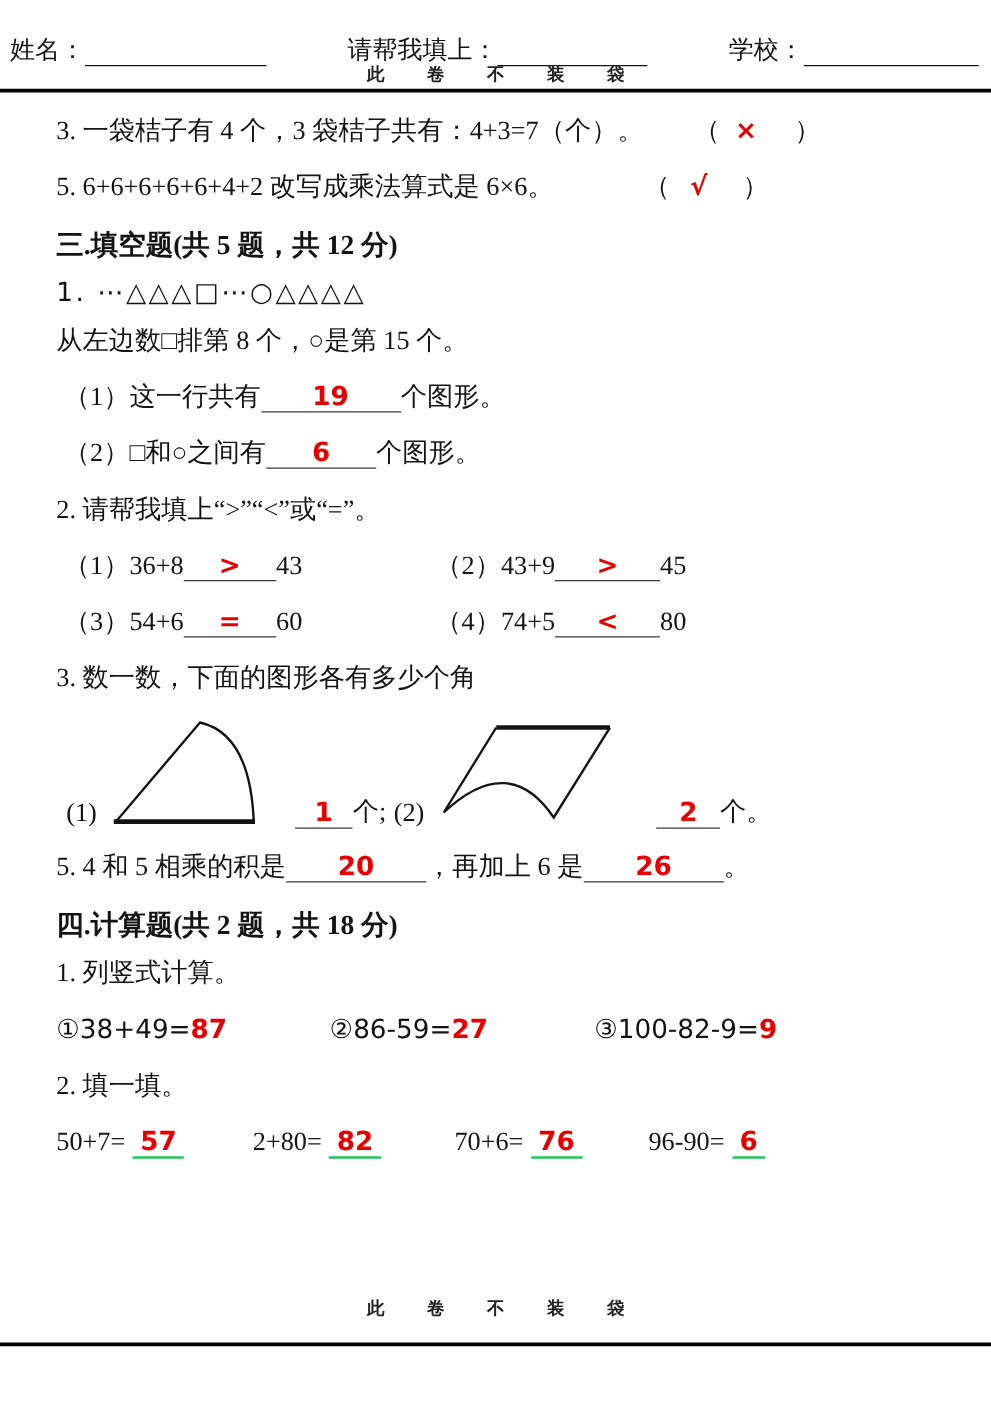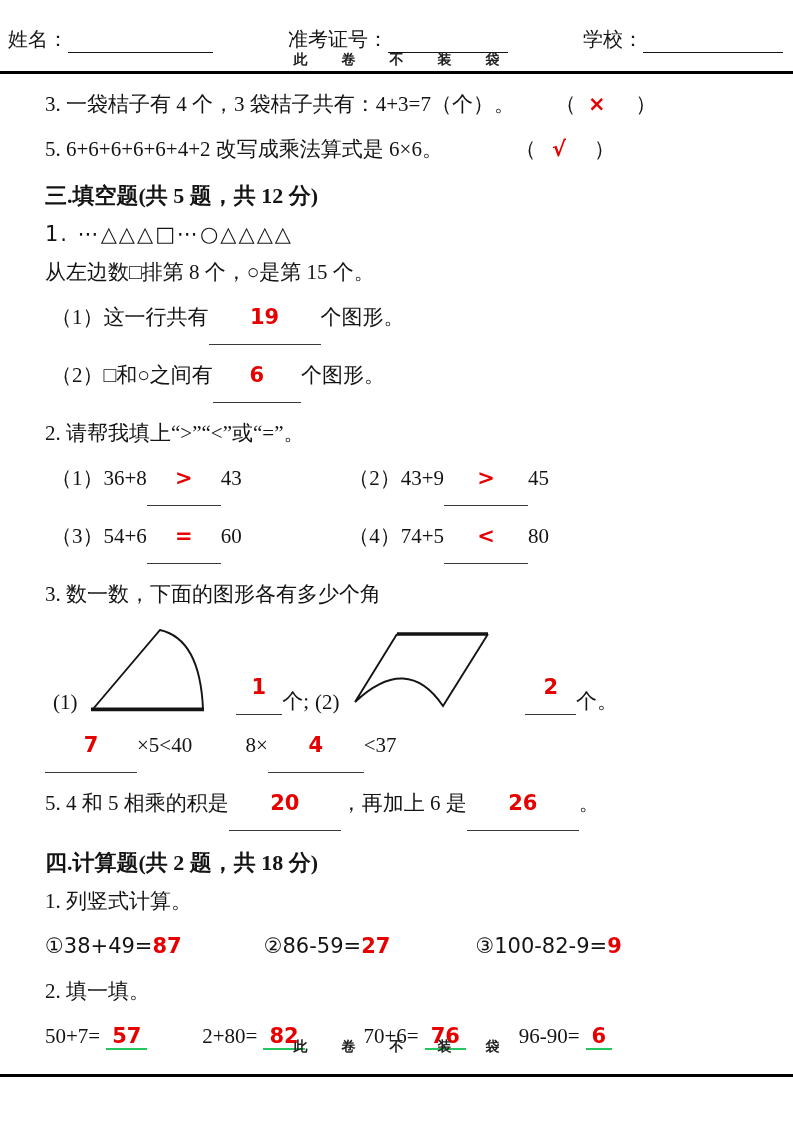--- a/index.html
+++ b/index.html
@@ -25,21 +25,21 @@
   
   .content{padding:0 14px 0 45px;font-size:21px;}
   .row{margin-top:15px;line-height:30px;white-space:nowrap;}
   .sec-title{font-weight:bold;font-size:22px;margin-top:17px;}
   .red{
     color:#e60000;font-family:"DejaVu Sans","Liberation Sans",sans-serif;
     font-weight:bold;
   }
   .blank{
     display:inline-block;border-bottom:1.7px solid #3a3a3a;
-    text-align:center;line-height:1.05;padding-bottom:16px;vertical-align:baseline;
+    text-align:center;line-height:1.05;padding-bottom:1px;vertical-align:baseline;
   }
   .judge{display:inline-block;}
   .judge .red{display:inline-block;padding:0 30px 0 12px;}
   .shape-seq{font-family:"DejaVu Sans","Liberation Sans",sans-serif;font-size:21px;letter-spacing:2px;}
   .cmp-col{display:inline-block;width:292px;}
   .shapes-row{
     display:flex;align-items:flex-end;margin-top:10px;height:96px;white-space:nowrap;
   }
   .shapes-row .lbl{margin-right:8px;}
   .calc1-col{display:inline-block;}
@@ -60,21 +60,21 @@
   .footer-rule{position:absolute;left:0;top:1066px;width:793px;border:0;border-top:3.4px solid #000;}
   svg{vertical-align:bottom;}
 </style>
 </head>
 <body>
 
 <div>
 
   <div class="header-row">
     <span class="hfield"><span>姓名：</span><span class="hline" style="width:145px"></span></span>
-    <span class="hfield"><span>准考证号：</span><span class="hline" style="width:120px"></span></span>
+    <span class="hfield"><span>请帮我填上：</span><span class="hline" style="width:120px"></span></span>
     <span class="hfield"><span>学校：</span><span class="hline" style="width:140px"></span></span>
   </div>
   <div class="seal">此卷不装袋</div>
   <hr class="rule">
 
   <div class="content">
 
     <div class="row">
       <span>3. 一袋桔子有 4 个，3 袋桔子共有：4+3=7（个）。</span><span class="judge" style="margin-left:40px"><span>（</span><span class="red">×</span><span>）</span></span>
     </div>
@@ -115,24 +115,20 @@
       <span>个; </span>
       <span class="lbl" style="margin-left:6px">(2)</span>
       <svg width="164" height="90" viewBox="0 0 164 90">
         <line x1="50" y1="9" x2="141" y2="9" stroke="#141414" stroke-width="3.6"></line>
         <path d="M50,9 L8,77 Q60,28 96,81 L141,9" fill="none" stroke="#141414" stroke-width="1.9"></path>
       </svg>
       <span style="margin-left:14px" class="blank"><span class="red" style="padding:0 18px">2</span></span>
       <span>个。</span>
     </div>
 
-    <div class="row">
-      <span class="blank" style="width:92px"><span class="red">7</span></span><span>×5&lt;40</span>
-      <span style="margin-left:48px">8×</span><span class="blank" style="width:96px"><span class="red">4</span></span><span>&lt;37</span>
-    </div>
 
     <div class="row">
       <span>5. 4 和 5 相乘的积是</span><span class="blank" style="width:112px"><span class="red">20</span></span><span>，再加上 6 是</span><span class="blank" style="width:112px"><span class="red">26</span></span><span>。</span>
     </div>
 
     <div class="row sec-title">四.计算题(共 2 题，共 18 分)</div>
     <div class="row" style="margin-top:8px">1. 列竖式计算。</div>
     <div class="row shape-seq" style="letter-spacing:0">
       <span class="calc1-col c1a"><span>①38+49=</span><span class="red">87</span></span>
       <span class="calc1-col c1b"><span>②86-59=</span><span class="red">27</span></span>

